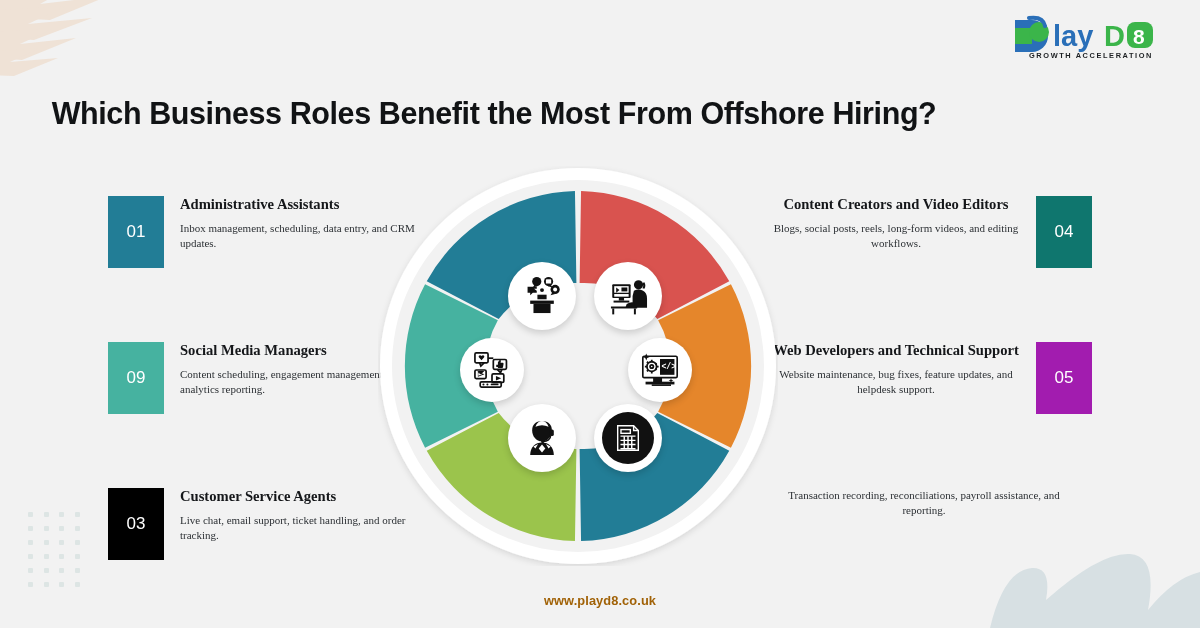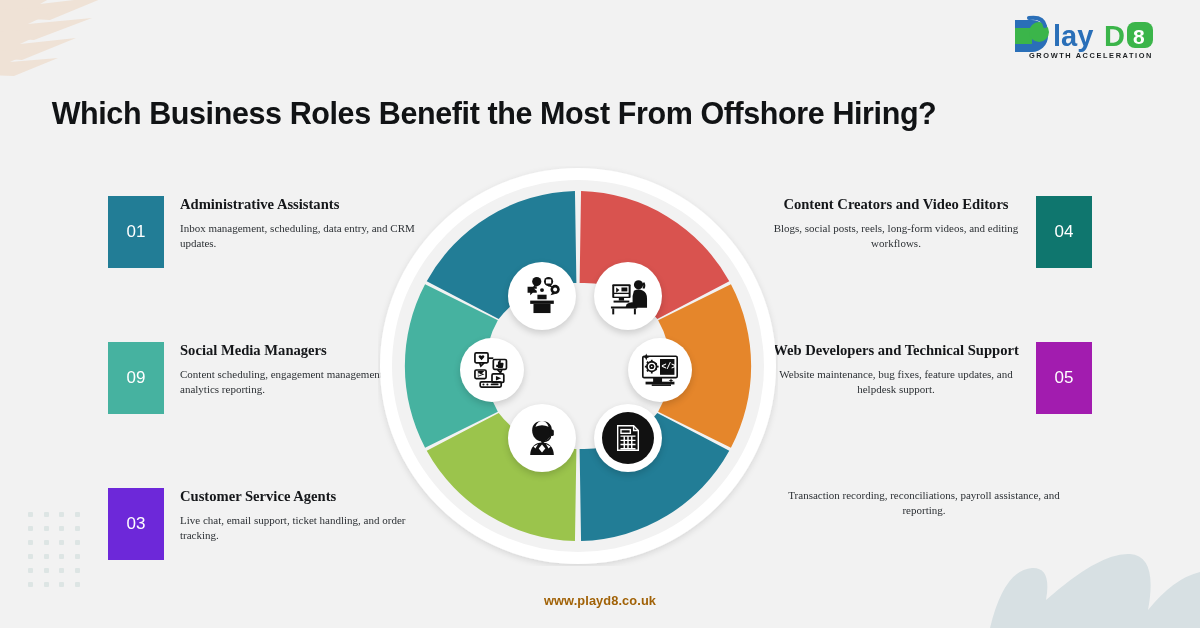--- a/index.html
+++ b/index.html
@@ -144,21 +144,21 @@
 
   <div class="item h1">
     <div class="badge" style="background:#46b2a0">09</div>
     <div class="item-text">
       <div class="item-title">Social Media Managers</div>
       <div class="item-desc">Content scheduling, engagement management, and analytics reporting.</div>
     </div>
   </div>
 
   <div class="item h1">
-    <div class="badge" style="background:#6d28d9">03</div>
+    <div class="badge" style="background:#000000">03</div>
     <div class="item-text">
       <div class="item-title">Customer Service Agents</div>
       <div class="item-desc">Live chat, email support, ticket handling, and order tracking.</div>
     </div>
   </div>
 
 </div>
 
 <div class="col" id="col-right">
 

